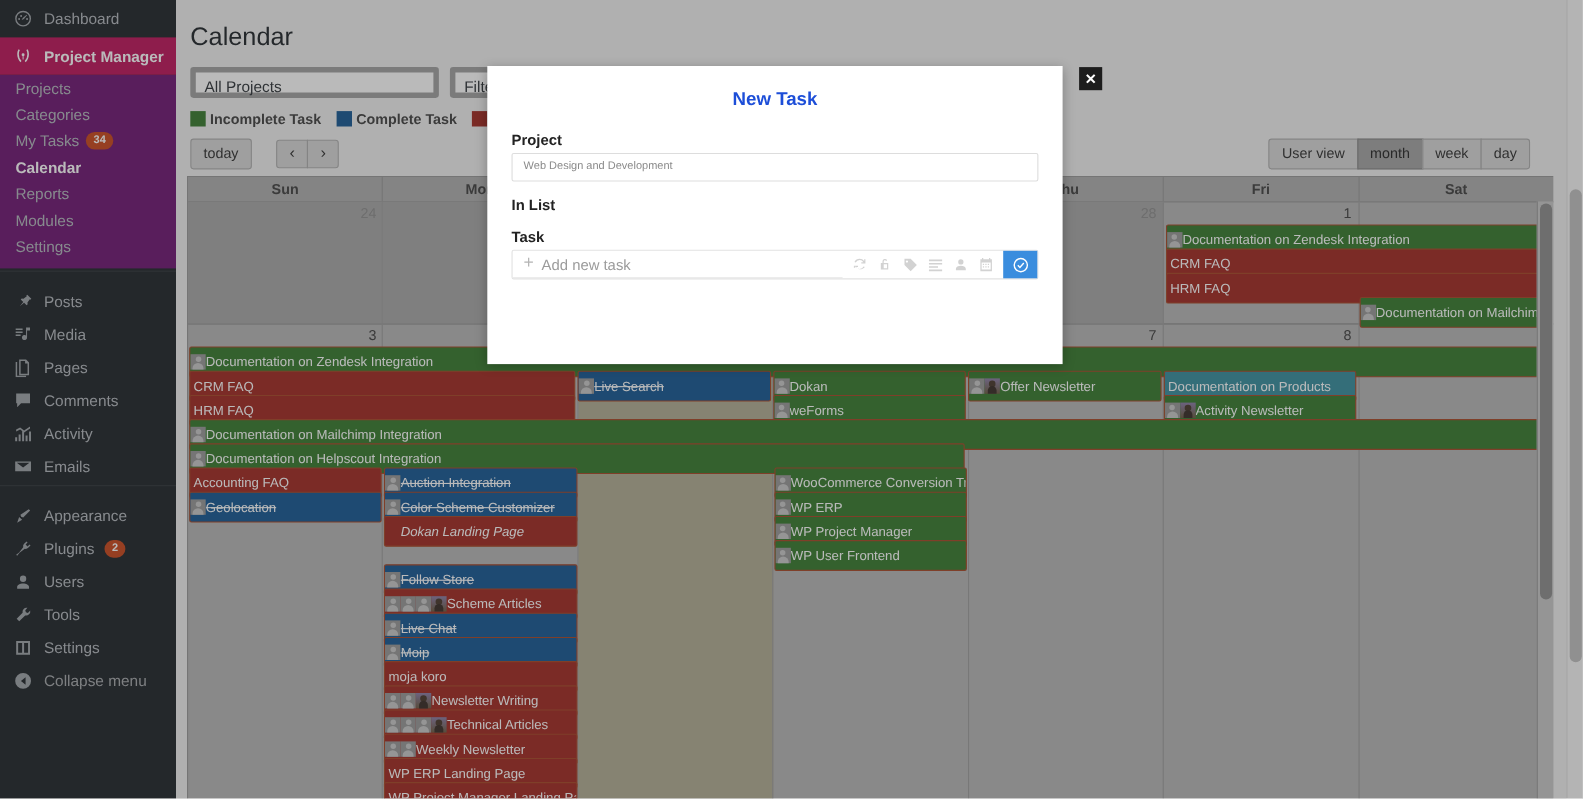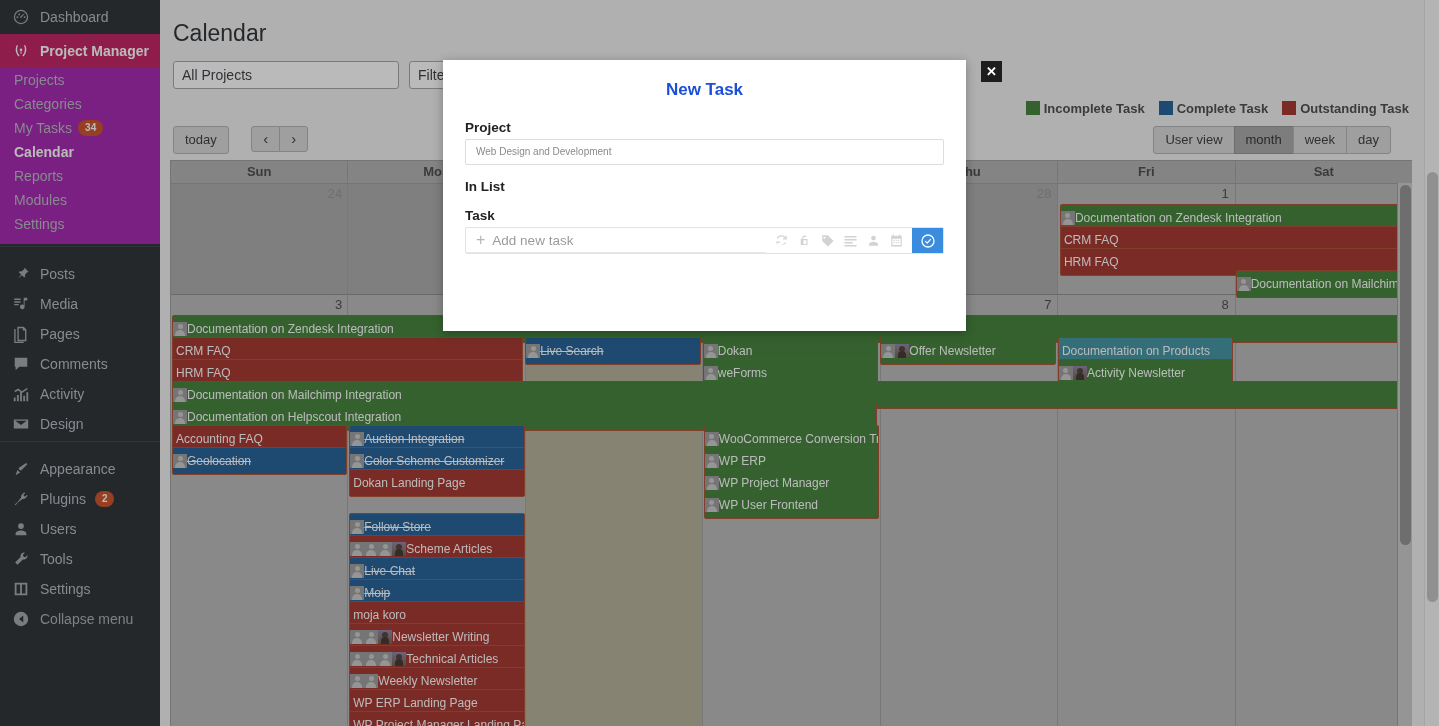--- a/index.html
+++ b/index.html
@@ -31,21 +31,21 @@
   .menu-item .ico svg { width: 18px; height: 18px; display: block; fill: currentColor; }
   .menu-item.current-top {
     background: #be185d; color: #fff; font-weight: bold; position: relative;
   }
   .menu-item.current-top .ico { color: #fff; }
   .menu-item.current-top:after {
     content: ""; position: absolute; right: -8px; top: 50%; margin-top: -8px;
     border-top: 8px solid transparent; border-bottom: 8px solid transparent;
     border-left: 8px solid #f1f1f1;
   }
-  .submenu { background: #a21caf; padding: 0 0 8px 0; }
+  .submenu { background: #701a75; padding: 0 0 8px 0; }
   .submenu .sub-item {
     display: flex; align-items: center; gap: 6px;
     padding: 4px 10px 4px 14px; font-size: 14px; color: #b4b9be; cursor: pointer;
   }
   .submenu .sub-item.current { color: #fff; font-weight: bold; }
   .menu-sep { height: 9px; border-top: 1px solid #34393e; margin: 2px 0 4px 0; }
   .count-badge {
     background: #ca4a1f; color: #fff; border-radius: 10px;
     font-size: 10px; font-weight: bold; padding: 1px 7px; line-height: 14px;
     display: inline-block; min-width: 18px; text-align: center;
@@ -57,32 +57,32 @@
     position: absolute; left: 160px; top: 0; width: 1279px; height: 726px;
     background: #f1f1f1; overflow: hidden;
   }
   #pagewrap { padding: 10px 20px 0 10px; }
   h1.page-title {
     font-size: 23px; font-weight: 400; color: #23282d;
     margin: 0 0 8px 0; padding: 9px 0 4px 3px; line-height: 1.3;
   }
   .filter-bar { display: flex; gap: 10px; align-items: center; margin: 0 0 8px 3px; }
   .sel-box {
-    width: 226px; height: 28px; border: 1px solid #a3a3a3; background: #fff;
+    width: 226px; height: 28px; border: 5px solid #a3a3a3; background: #fff;
     border-radius: 3px; font-size: 14px; color: #32373c;
     padding: 0 8px; line-height: 26px;
   }
   .sel-box.wide { width: 226px; }
   .btn {
     border: 1px solid #ccc; background: #f7f7f7; border-radius: 3px;
     color: #555; font-size: 13px; padding: 4px 11px; cursor: pointer;
     line-height: 18px; font-family: "Liberation Sans", sans-serif;
   }
 
-  .legend { display: flex; align-items: center; gap: 4px; margin: 12px 0 10px 3px; font-size: 13px; justify-content: flex-end; }
+  .legend { display: flex; align-items: center; gap: 4px; margin: 12px 0 10px 3px; font-size: 13px; }
   .legend .sw { width: 14px; height: 14px; display: inline-block; margin-right: 4px; }
   .legend .li { display: flex; align-items: center; color: #444; font-weight: bold; font-size: 13px; margin-right: 10px; }
 
   
   .fc-toolbar { display: flex; align-items: center; justify-content: space-between; margin: 0 0 6px 3px; }
   .fc-btn-group { display: inline-flex; }
   .fc-btn {
     background: #d8d8d8; border: 1px solid #b0b0b0; color: #333;
     font-size: 13px; padding: 5px 11px; cursor: pointer; line-height: 16px;
     font-family: "Liberation Sans", sans-serif;
@@ -313,21 +313,21 @@
           </svg>
       </span>
       <span>Activity</span>
     </div>
     <div class="menu-item">
       <span class="ico">
         <svg viewBox="0 0 20 20">
             <path d="M2 5h16v10H2zm1.6 1.3L10 11l6.4-4.7z"></path>
           </svg>
       </span>
-      <span>Design</span>
+      <span>Emails</span>
     </div>
 
     <div class="menu-sep"></div>
 
     <div class="menu-item">
       <span class="ico">
         <svg viewBox="0 0 20 20">
             <path d="M15.7 3.2l1.4 1.4-7 7-2.1-.7-.7-2.1zM6 11l3 3-5 3z"></path>
           </svg>
       </span>
@@ -653,21 +653,21 @@
                     </div>
                   </div>
                   <div class="ev-slot"></div>
                   <div class="ev-slot"></div>
                   <div class="ev-slot"></div>
                 </div>
                 <div class="ev-row">
                   <div class="ev-slot"></div>
                   <div class="ev-slot" style="flex: 1 1 0px;">
                     <div class="ev red">
-                      <span class="ev-txt ev-pad" style="padding-left: 3px;">Dokan Landing Page</span>
+                      <span class="ev-txt ev-pad" style="padding-left: 14px; font-style: italic;">Dokan Landing Page</span>
                     </div>
                   </div>
                   <div class="ev-slot"></div>
                   <div class="ev-slot" style="flex: 1 1 0px;">
                     <div class="ev green">
                       <span class="av gen"></span>
                       <span class="ev-txt">WP Project Manager</span>
                     </div>
                   </div>
                   <div class="ev-slot"></div>

